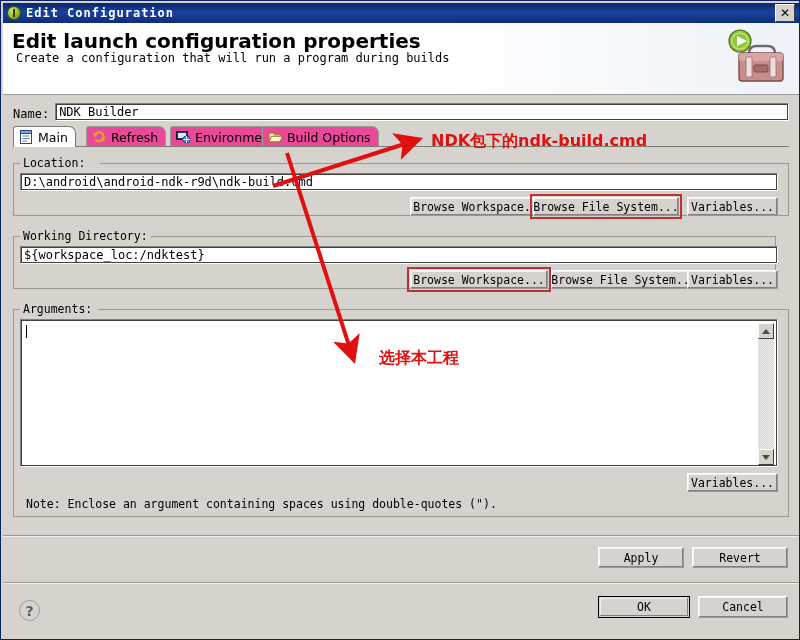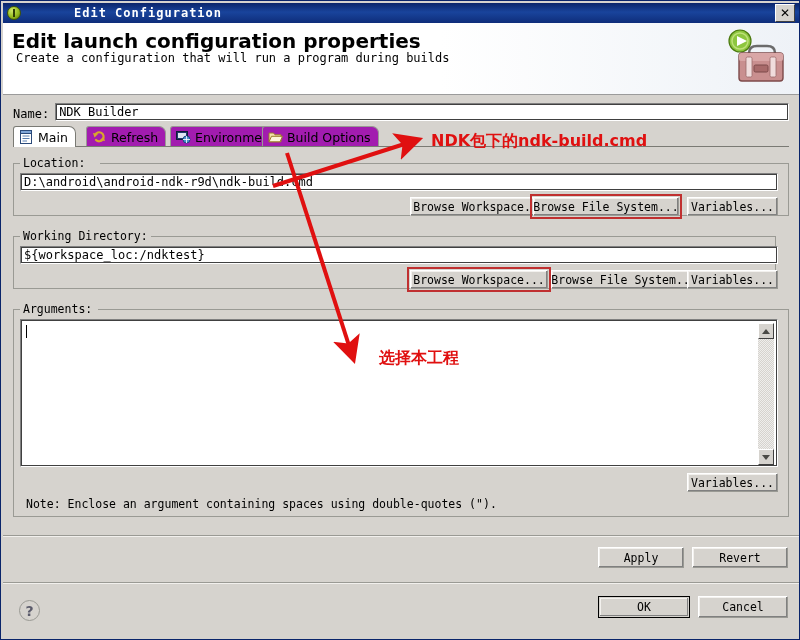--- a/index.html
+++ b/index.html
@@ -26,21 +26,20 @@
 
   
   #titlebar {
     position: absolute;
     left: 2px; top: 2px;
     width: 796px;
     height: 20px;
     background: linear-gradient(to bottom, #0a246a 0%, #19449c 45%, #0e2d7a 100%);
     display: flex;
     align-items: center;
-    gap: 48px;
   }
   #titlebar .tb-icon {
     width: 16px; height: 16px;
     margin-left: 3px; margin-right: 4px;
     flex: 0 0 auto;
     position: relative;
   }
   #titlebar .tb-icon .ball {
     position: absolute;
     left: 1px; top: 1px;
@@ -168,21 +167,21 @@
     position: absolute;
     top: 0;
     height: 21px;
     box-sizing: border-box;
     display: flex;
     align-items: center;
     padding: 0 7px 0 5px;
     font-family: "DejaVu Sans", sans-serif;
     font-size: 12.5px;
     color: #000;
-    background: #a21caf;
+    background: #ec4899;
     border: 1px solid #9a9a94;
     border-bottom: none;
     border-radius: 3px 7px 0 0;
     cursor: pointer;
     white-space: nowrap;
   }
   .tab.selected {
     background: #ffffff;
     border-color: #7a7a74;
     z-index: 5;

